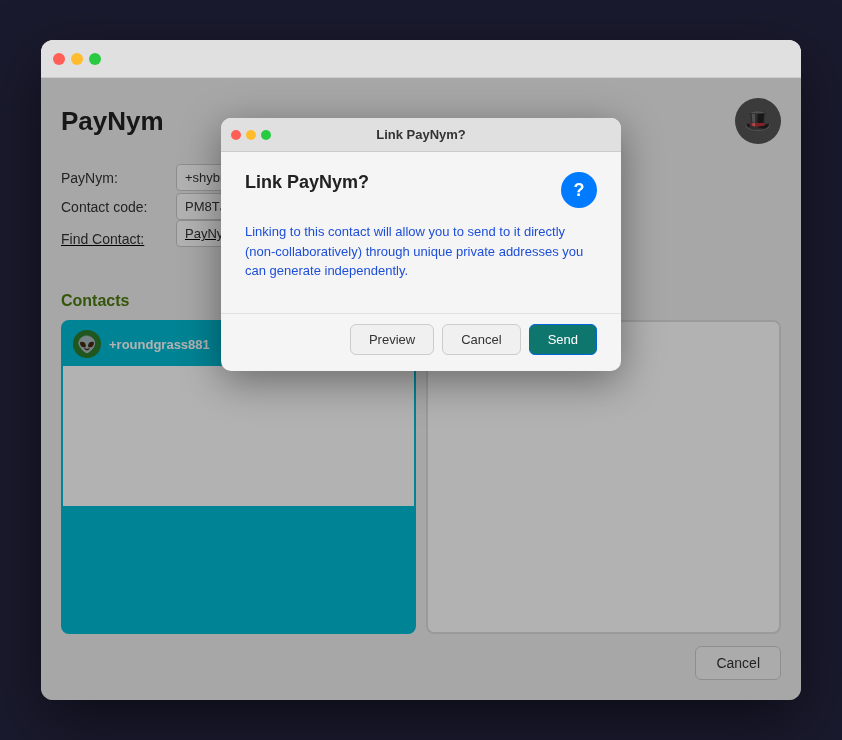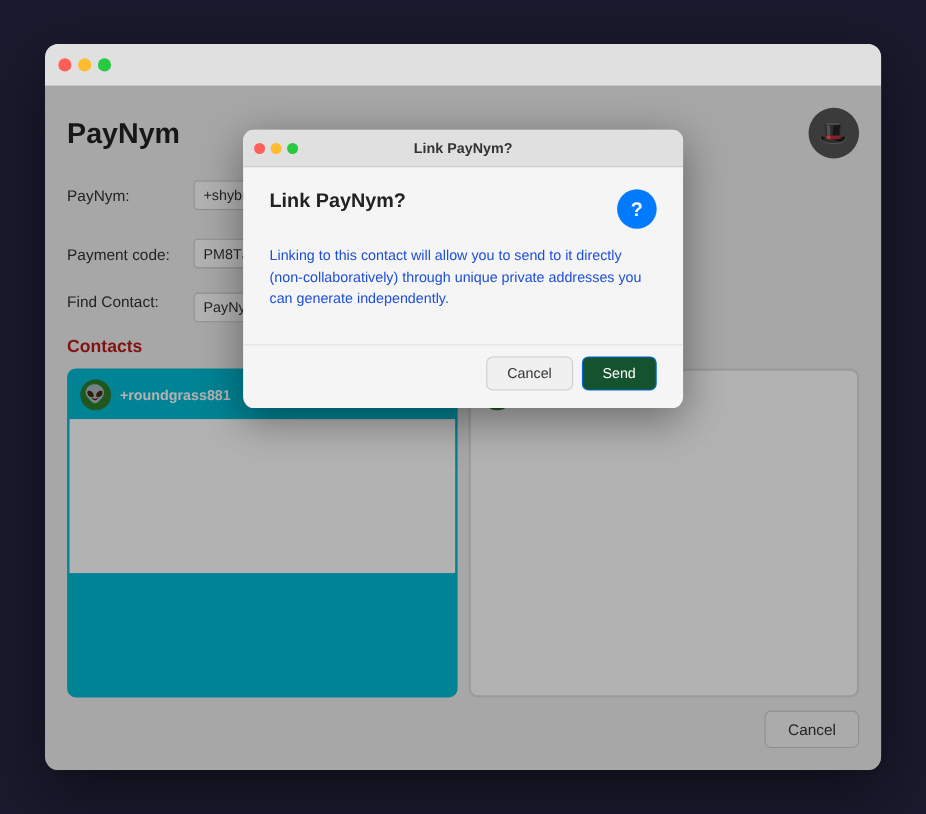--- a/index.html
+++ b/index.html
@@ -77,22 +77,22 @@
       display: flex;
       align-items: center;
       justify-content: center;
       color: white;
       font-size: 20px;
     }
 
     .form-section {
       display: flex;
       flex-direction: column;
-      gap: 26px;
-      margin-bottom: 22px;
+      gap: 2px;
+      margin-bottom: 0;
     }
 
     .form-row {
       display: flex;
       align-items: center;
       gap: 10px;
     }
 
     .form-label {
       font-size: 14px;
@@ -105,30 +105,32 @@
       border: 1px solid #ccc;
       border-radius: 4px;
       padding: 5px 8px;
       font-size: 13px;
       color: #333;
       min-width: 200px;
     }
 
     .find-contact-row {
       display: flex;
-      align-items: flex-start;
+      align-items: flex-end;
       gap: 10px;
       margin-bottom: 14px;
+      text-decoration: underline;
     }
 
     .section-title {
       font-size: 16px;
       font-weight: 600;
-      color: #b91c1c;
+      color: #4d7c0f;
       margin-bottom: 10px;
+      margin-top: 31px;
     }
 
     .contacts-grid {
       display: grid;
       grid-template-columns: 1fr 1fr;
       gap: 10px;
       flex: 1;
     }
 
     .contact-card {
@@ -338,21 +340,21 @@
       padding: 7px 18px;
       border-radius: 6px;
       font-size: 13px;
       cursor: pointer;
       border: 1px solid #ccc;
       background: #f0f0f0;
       color: #333;
     }
 
     .dialog-btn-primary {
-      background: #14532d;
+      background: #0f766e;
       color: white;
       border-color: #0066dd;
     }
 
     
     .alien-avatar {
       font-size: 16px;
     }
 
     
@@ -381,21 +383,21 @@
         <span class="hacker-hat">🎩</span>
       </div>
     </div>
 
     <div class="form-section">
       <div class="form-row">
         <span class="form-label">PayNym:</span>
         <div class="form-input">+shybre</div>
       </div>
       <div class="form-row">
-        <span class="form-label">Payment code:</span>
+        <span class="form-label">Contact code:</span>
         <div class="form-input">PM8TJX</div>
       </div>
     </div>
 
     <div class="find-contact-row">
       <span class="form-label">Find Contact:</span>
       <div class="form-input">
         <span>PayNym</span>
       </div>
     </div>
@@ -449,20 +451,21 @@
 
         <div class="dialog-body">
           <div class="dialog-header-row">
             <h2 class="dialog-heading">Link PayNym?</h2>
             <div class="help-icon">?</div>
           </div>
           <p class="dialog-text">Linking to this contact will allow you to send to it directly (non-collaboratively) through unique private addresses you can generate independently.</p>
         </div>
 
         <div class="dialog-actions">
+          <button class="dialog-btn">Preview</button>
           <button class="dialog-btn">Cancel</button>
           <button class="dialog-btn dialog-btn-primary">Send</button>
         </div>
 
       </div>
     </div>
 
   </div>
 </div>
 

